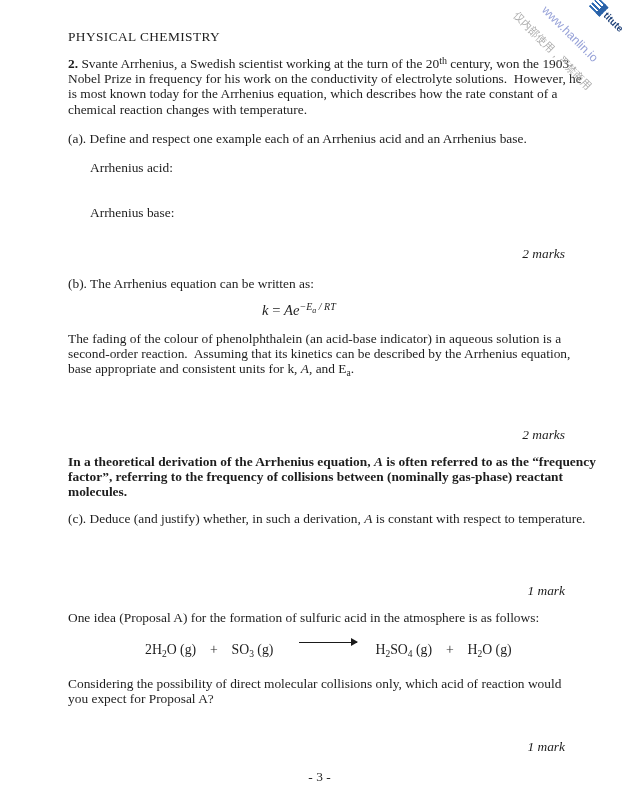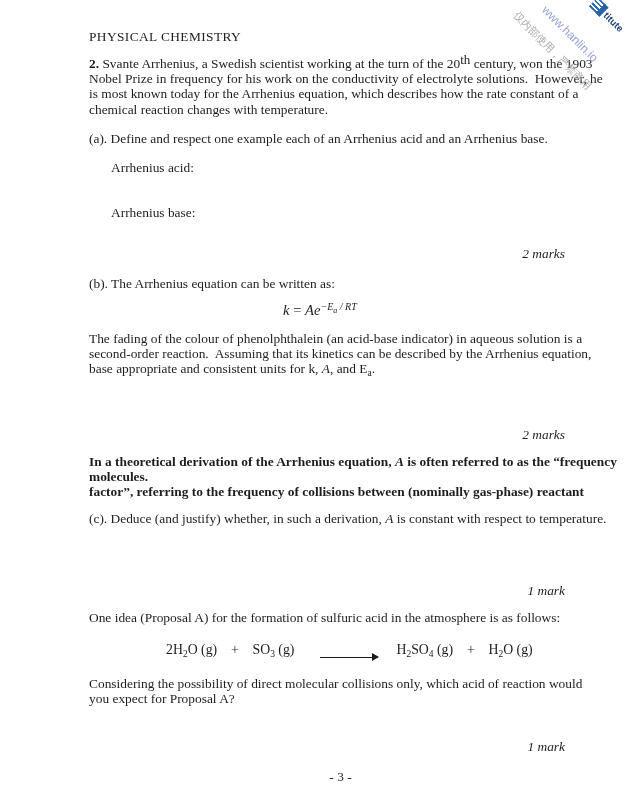--- a/index.html
+++ b/index.html
@@ -5,47 +5,47 @@
   html,body{margin:0;padding:0;}
   body{
     position:relative;
     width:639px;height:809px;
     background:#ffffff;
     font-family:"Liberation Serif","DejaVu Serif",serif;
     color:#1d1d1d;
     font-size:13.4px;
     overflow:hidden;
   }
-  .abs{position:absolute;margin-left:21px;}
+  .abs{position:absolute;}
   .line{white-space:pre;line-height:15.2px;}
   
   .seg-b{font-weight:700;}
   .seg-i{font-style:italic;}
-  .seg-sup{vertical-align:4.5px;font-size:13px;line-height:0;}
+  .seg-sup{vertical-align:4.5px;font-size:10px;line-height:0;}
   .seg-sub{vertical-align:-2.5px;font-size:9.5px;line-height:0;}
   .seg-isup{font-style:italic;vertical-align:5px;font-size:10px;line-height:0;}
   .seg-isupsub{font-style:italic;vertical-align:2.5px;font-size:8px;line-height:0;}
 
   .title{left:68px;top:29px;letter-spacing:0.4px;}
   .intro{left:68px;top:56px;}
   .part-a{left:68px;top:131px;}
   .acid-label{left:90px;top:160px;}
   .base-label{left:90px;top:205px;}
   .marks{right:74px;font-style:italic;white-space:pre;}
   .marks-a{top:246px;}
   .marks-b{top:427px;}
   .marks-c{top:583px;}
   .marks-d{top:739px;}
   .part-b{left:68px;top:276px;}
   .equation{left:262px;top:302px;font-size:14.6px;white-space:pre;}
   .fading{left:68px;top:331px;}
   .freq{left:68px;top:454px;font-weight:bold;}
   .part-c{left:68px;top:511px;}
   .proposal{left:68px;top:610px;}
-  .chem{left:145px;top:642px;font-size:13.8px;display:flex;align-items:flex-end;white-space:pre;}
+  .chem{left:145px;top:642px;font-size:13.8px;display:flex;align-items:flex-start;white-space:pre;}
   .rxn-arrow{display:inline-block;width:58px;height:1.3px;background:#1a1a1a;position:relative;margin:0 18px 0 26px;}
   .rxn-arrow::after{
     content:'';position:absolute;right:-1px;top:-3.6px;width:0;height:0;
     border-left:7.5px solid #1a1a1a;border-top:4px solid transparent;border-bottom:4px solid transparent;
   }
   .considering{left:68px;top:676px;}
   .footer{left:0;top:769px;width:639px;text-align:center;white-space:pre;}
 
   
   .watermark{position:absolute;inset:0;pointer-events:none;z-index:5;overflow:hidden;}
@@ -100,22 +100,22 @@
   <div class="abs fading">
       <div class="line"><span>The fading of the colour of phenolphthalein (an acid-base indicator) in aqueous solution is a</span></div>
       <div class="line"><span>second-order reaction.  Assuming that its kinetics can be described by the Arrhenius equation,</span></div>
       <div class="line"><span>base appropriate and consistent units for k, </span><span class="seg-i">A</span><span>, and E</span><span class="seg-sub">a</span><span>.</span></div>
     </div>
 
   <div class="abs marks marks-b line">2 marks</div>
 
   <div class="abs freq">
       <div class="line"><span>In a theoretical derivation of the Arrhenius equation, </span><span class="seg-i">A</span><span> is often referred to as the “frequency</span></div>
+      <div class="line"><span>factor”, referring to the frequency of collisions between (nominally gas-phase) reactant</span></div>
       <div class="line"><span>molecules.</span></div>
-      <div class="line"><span>factor”, referring to the frequency of collisions between (nominally gas-phase) reactant</span></div>
     </div>
 
   <div class="abs part-c line"><span>(c). Deduce (and justify) whether, in such a derivation, </span><span class="seg-i">A</span><span> is constant with respect to temperature.</span></div>
 
   <div class="abs marks marks-c line">1 mark</div>
 
   <div class="abs proposal line">One idea (Proposal A) for the formation of sulfuric acid in the atmosphere is as follows:</div>
 
   <div class="abs chem">
     <span><span>2H</span><span class="seg-sub">2</span><span>O (g)</span><span>    +    </span><span>SO</span><span class="seg-sub">3</span><span> (g)</span></span>

